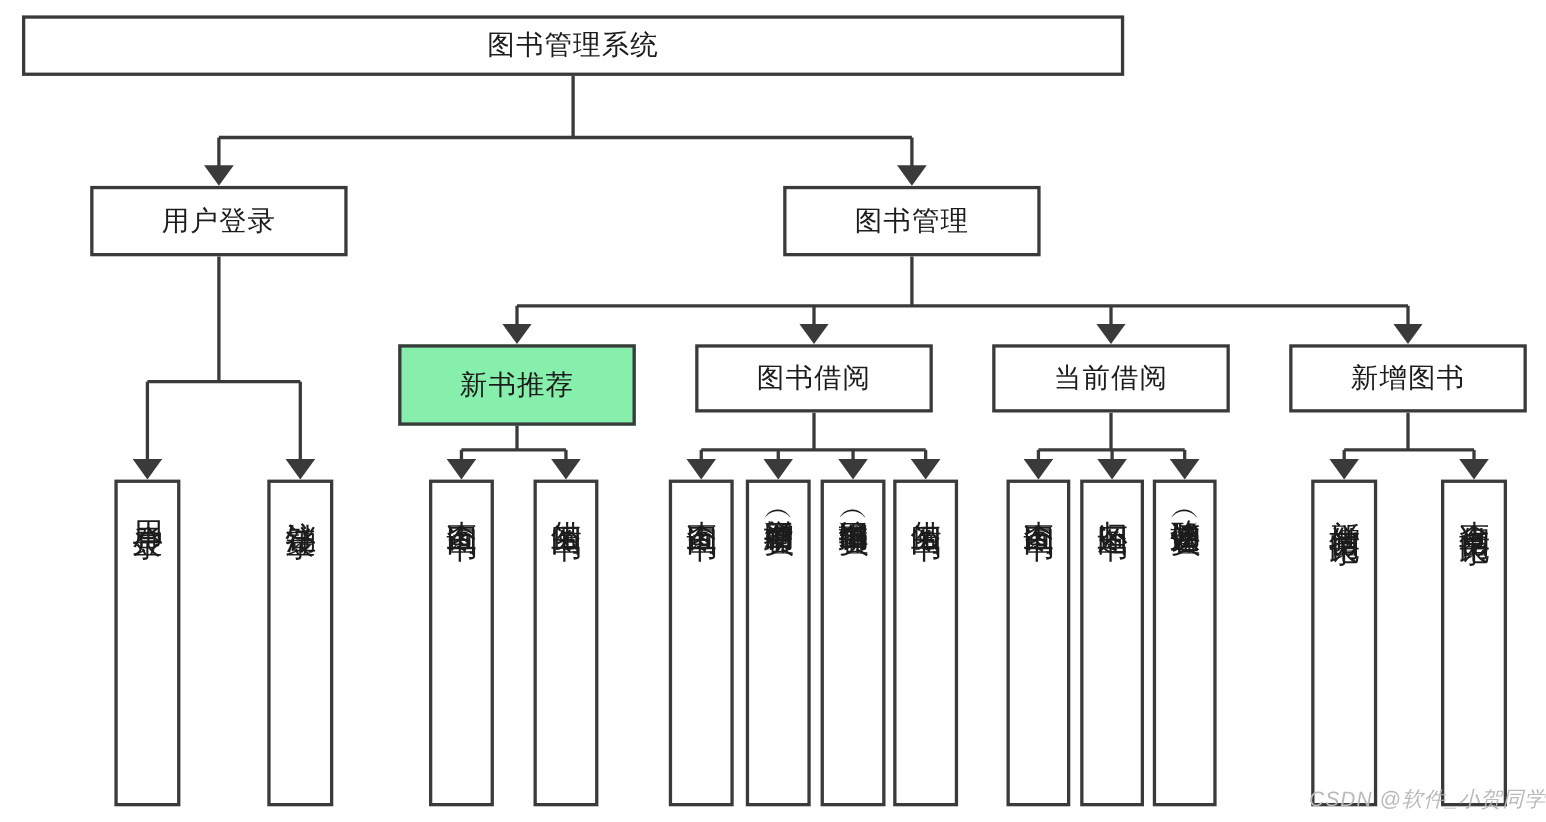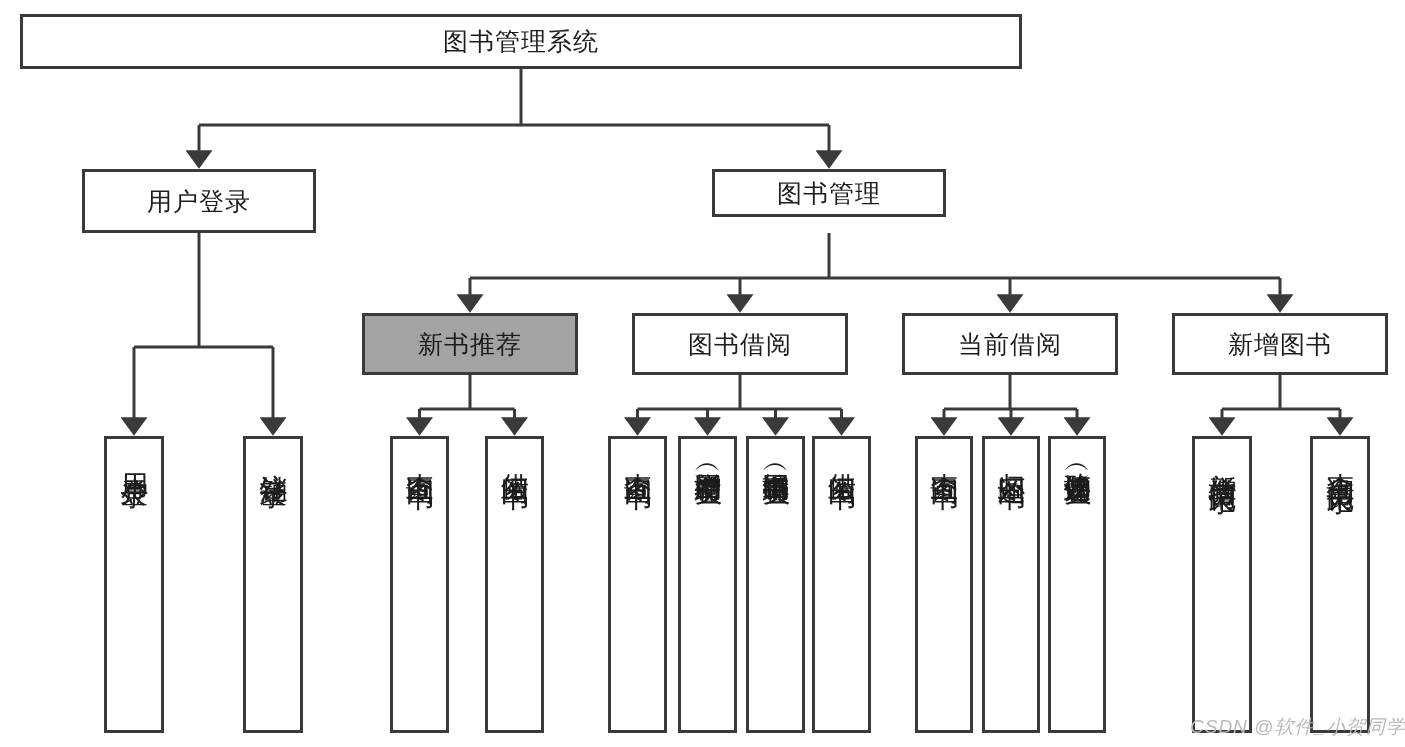--- a/index.html
+++ b/index.html
@@ -94,25 +94,25 @@
       </g>
   </svg>
 
   <div class="node root" id="n-root" style="left: 20px; top: 14px; width: 1002px; height: 55px; border-color: rgb(58, 58, 58); background: rgb(255, 255, 255); color: rgb(28, 28, 28);">
     <span class="lbl">图书管理系统</span>
   </div>
 
   <div class="node horiz" id="n-user-login" style="left: 82px; top: 169px; width: 234px; height: 64px; border-color: rgb(58, 58, 58); background: rgb(255, 255, 255); color: rgb(28, 28, 28);">
     <span class="lbl">用户登录</span>
   </div>
-  <div class="node horiz" id="n-book-manage" style="left: 712px; top: 169px; width: 234px; height: 48px; border-color: rgb(58, 58, 58); background: rgb(255, 255, 255); color: rgb(28, 28, 28);">
+  <div class="node horiz" id="n-book-manage" style="left: 712px; top: 169px; width: 234px; height: 64px; border-color: rgb(58, 58, 58); background: rgb(255, 255, 255); color: rgb(28, 28, 28);">
     <span class="lbl">图书管理</span>
   </div>
 
-  <div class="node horiz" id="n-new-book-recommend" style="left: 362px; top: 313px; width: 216px; height: 62px; border-color: rgb(58, 58, 58); background: #a3a3a3; color: rgb(28, 28, 28);">
+  <div class="node horiz" id="n-new-book-recommend" style="left: 362px; top: 313px; width: 216px; height: 74px; border-color: rgb(58, 58, 58); background: #86efac; color: rgb(28, 28, 28);">
     <span class="lbl">新书推荐</span>
   </div>
   <div class="node horiz" id="n-book-borrow" style="left: 632px; top: 313px; width: 216px; height: 62px; border-color: rgb(58, 58, 58); background: rgb(255, 255, 255); color: rgb(28, 28, 28);">
     <span class="lbl">图书借阅</span>
   </div>
   <div class="node horiz" id="n-current-borrow" style="left: 902px; top: 313px; width: 216px; height: 62px; border-color: rgb(58, 58, 58); background: rgb(255, 255, 255); color: rgb(28, 28, 28);">
     <span class="lbl">当前借阅</span>
   </div>
   <div class="node horiz" id="n-borrow-record" style="left: 1172px; top: 313px; width: 216px; height: 62px; border-color: rgb(58, 58, 58); background: rgb(255, 255, 255); color: rgb(28, 28, 28);">
     <span class="lbl">新增图书</span>

